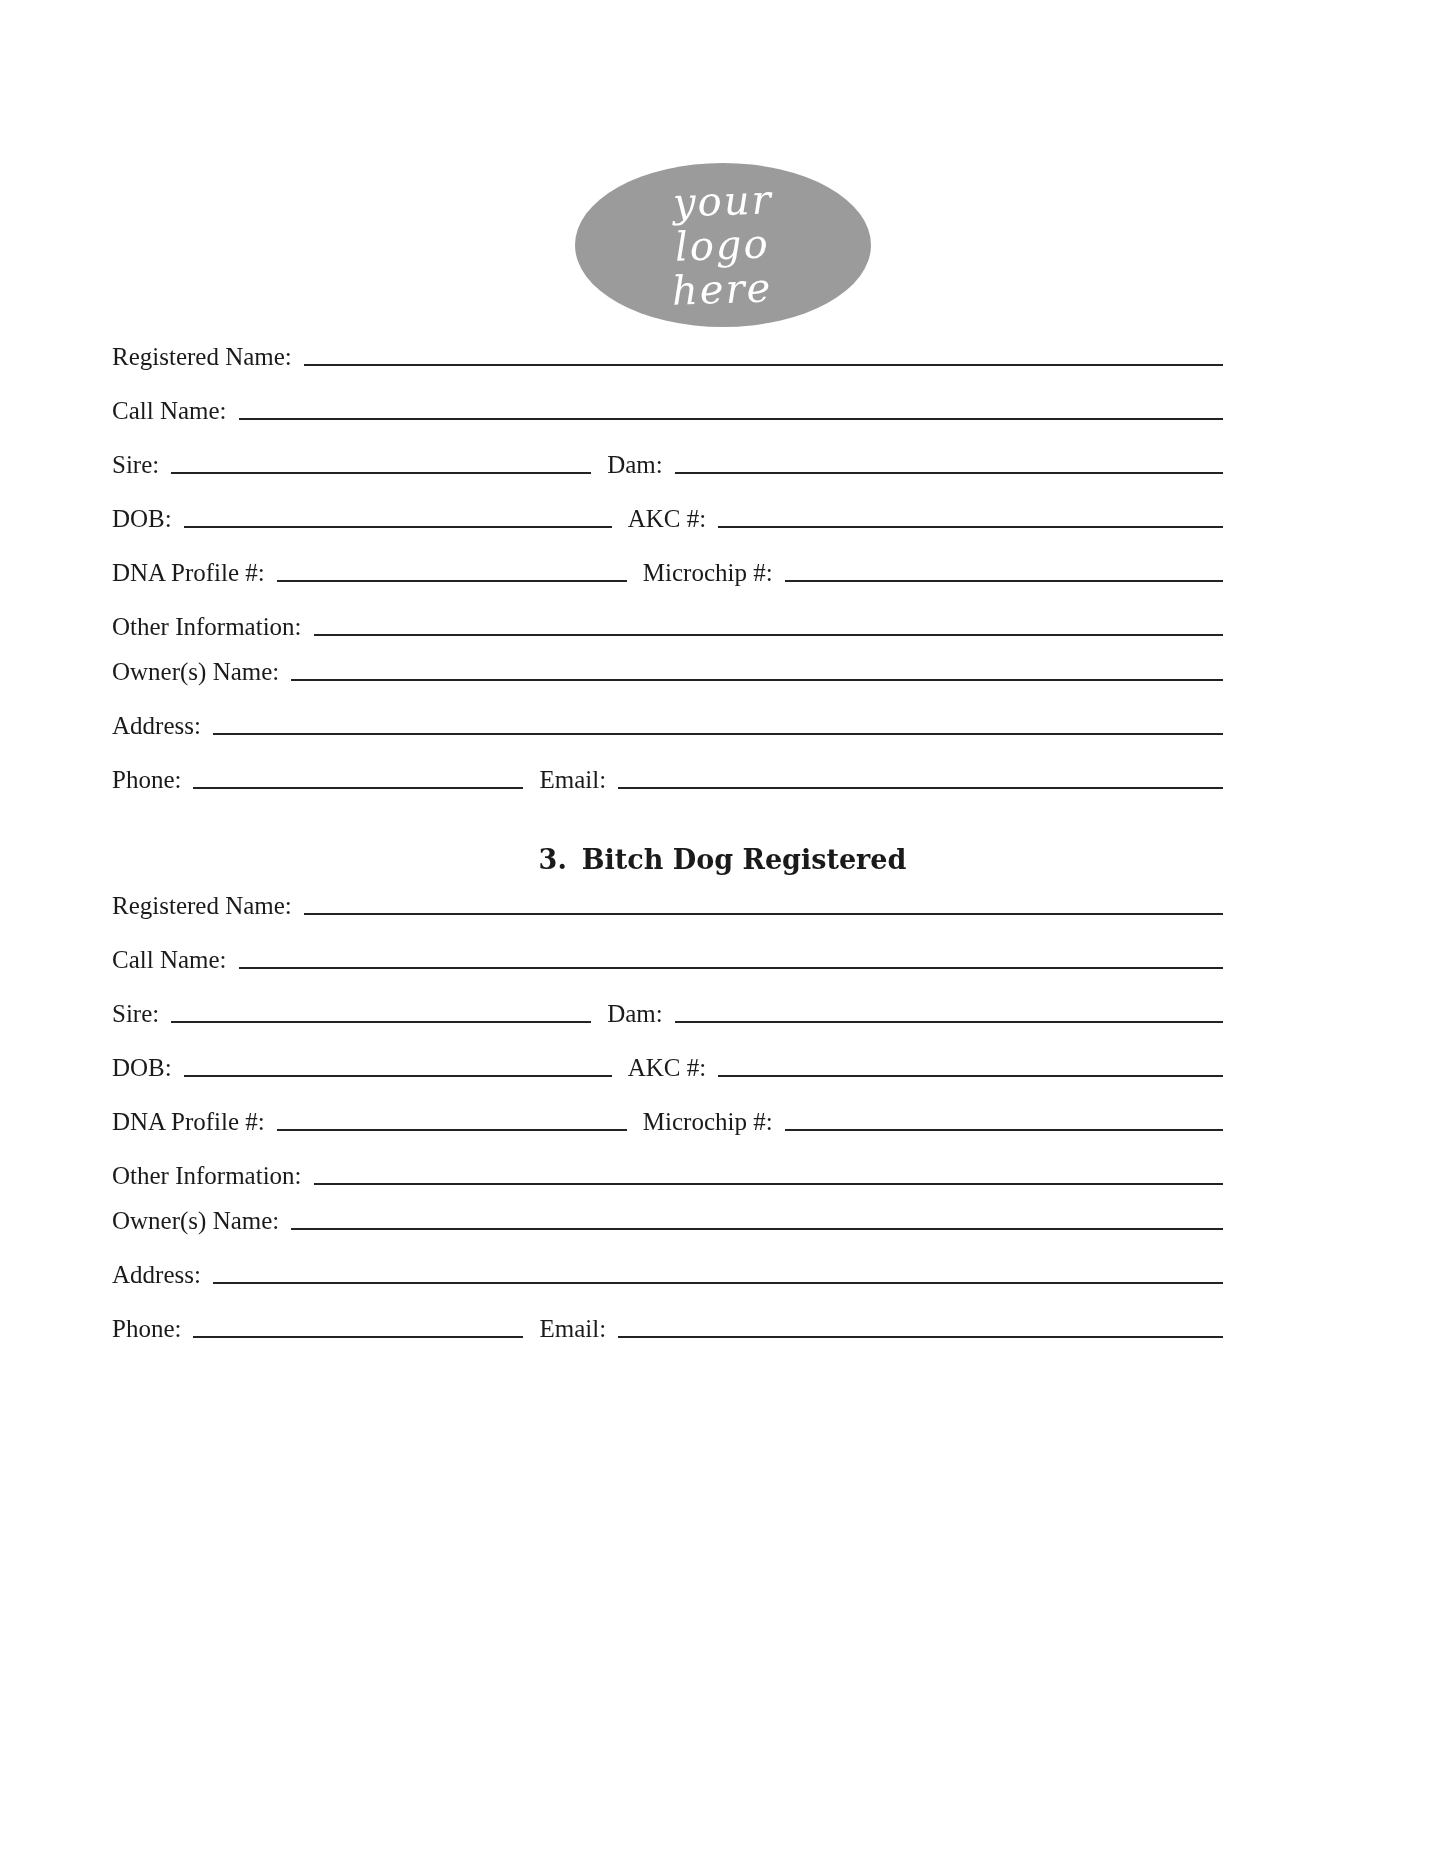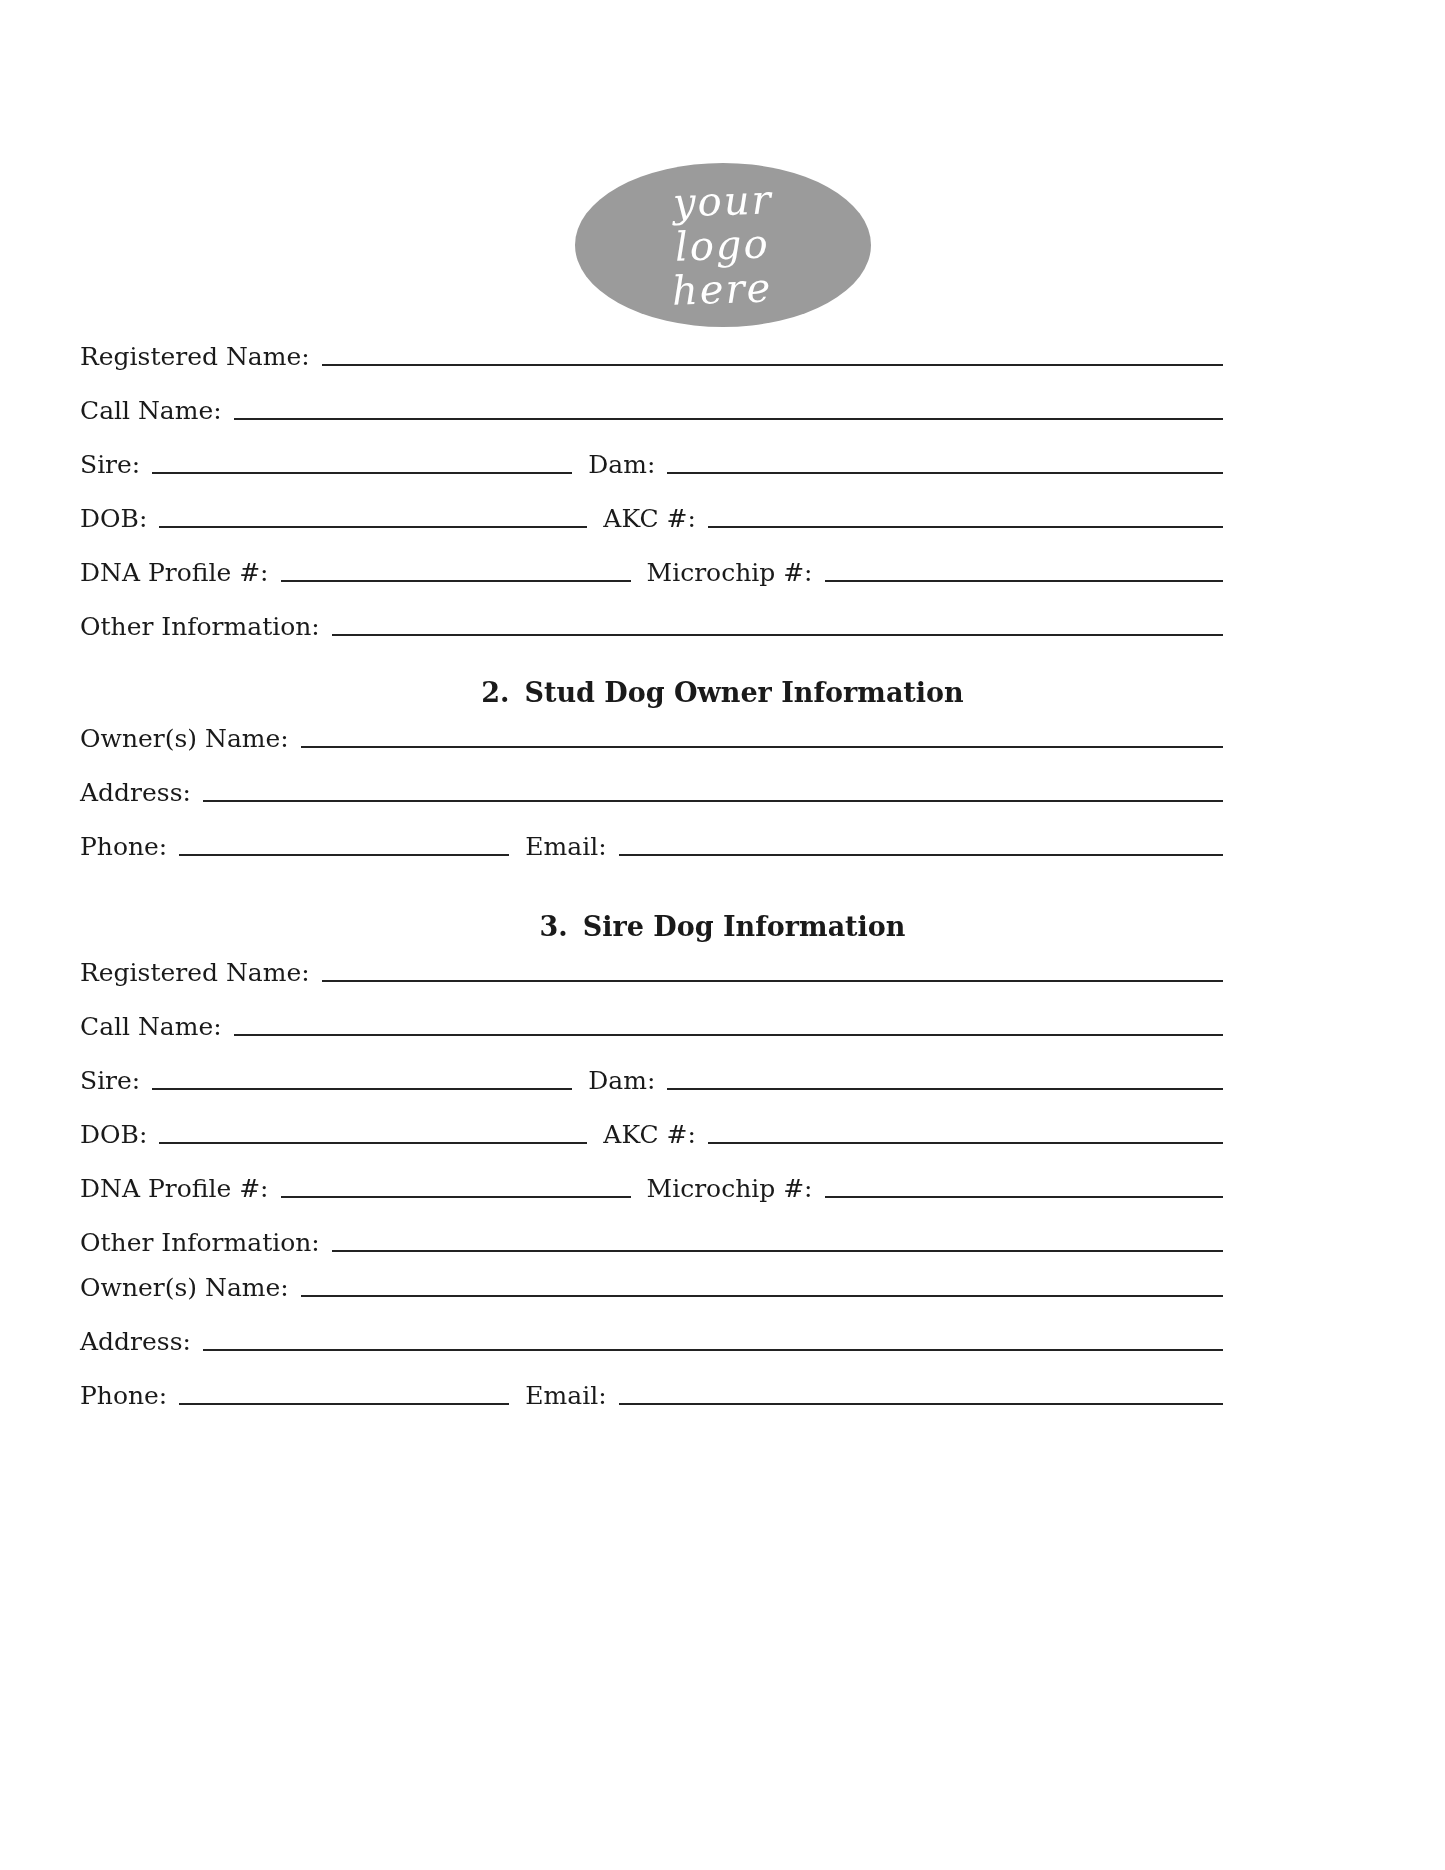--- a/index.html
+++ b/index.html
@@ -59,22 +59,23 @@
     line-height: 33px;
   }
   .sec-1 .sec-heading { margin-top: 54px; }
   .sec-2 .sec-heading { margin-top: 34px; }
   .sec-3 .sec-heading { margin-top: 48px; }
   .sec-4 .sec-heading { margin-top: 52px; }
   .sec-num { margin-right: 15px; }
 
   
   .rows {
-    margin-left: 80px;
+    margin-left: 112px;
     margin-right: 222px;
+    font-family: Liberation Serif, serif;
   }
   .row {
     display: flex;
     align-items: flex-end;
     margin-top: 23px;
   }
   .row:first-child { margin-top: 14px; }
   .lbl {
     font-size: 25px;
     line-height: 31px;
@@ -129,40 +130,39 @@
             <span class="lbl lbl2">Microchip #:</span>
             <span class="line"></span>
           </div>
           <div class="row">
             <span class="lbl">Other Information:</span>
             <span class="line"></span>
           </div>
         </div>
       </section>
       <section class="sec sec-2">
-        <div class="sec-heading"><span class="sec-num">2.</span><span>Stud Dog Owner Information</span></div>
         <div class="rows">
           <div class="row">
             <span class="lbl">Owner(s) Name:</span>
             <span class="line"></span>
           </div>
           <div class="row">
             <span class="lbl">Address:</span>
             <span class="line"></span>
           </div>
           <div class="row">
             <span class="lbl">Phone:</span>
             <span class="line" style="flex: 0 0 330px;"></span>
             <span class="lbl lbl2">Email:</span>
             <span class="line"></span>
           </div>
         </div>
       </section>
       <section class="sec sec-3">
-        <div class="sec-heading"><span class="sec-num">3.</span><span>Sire Dog Information</span></div>
+        <div class="sec-heading"><span class="sec-num">3.</span><span>Bitch Dog Registered</span></div>
         <div class="rows">
           <div class="row">
             <span class="lbl">Registered Name:</span>
             <span class="line"></span>
           </div>
           <div class="row">
             <span class="lbl">Call Name:</span>
             <span class="line"></span>
           </div>
           <div class="row">

